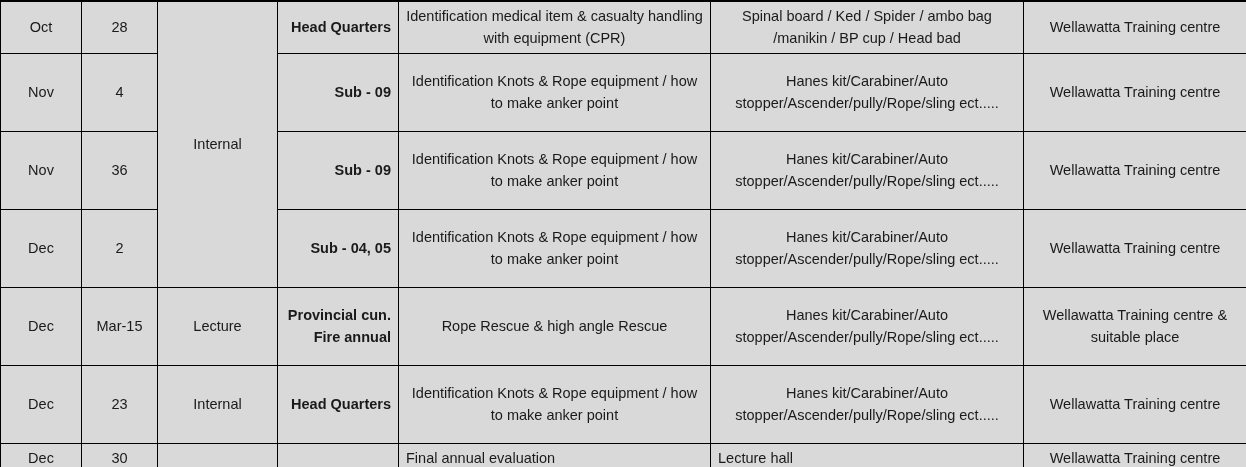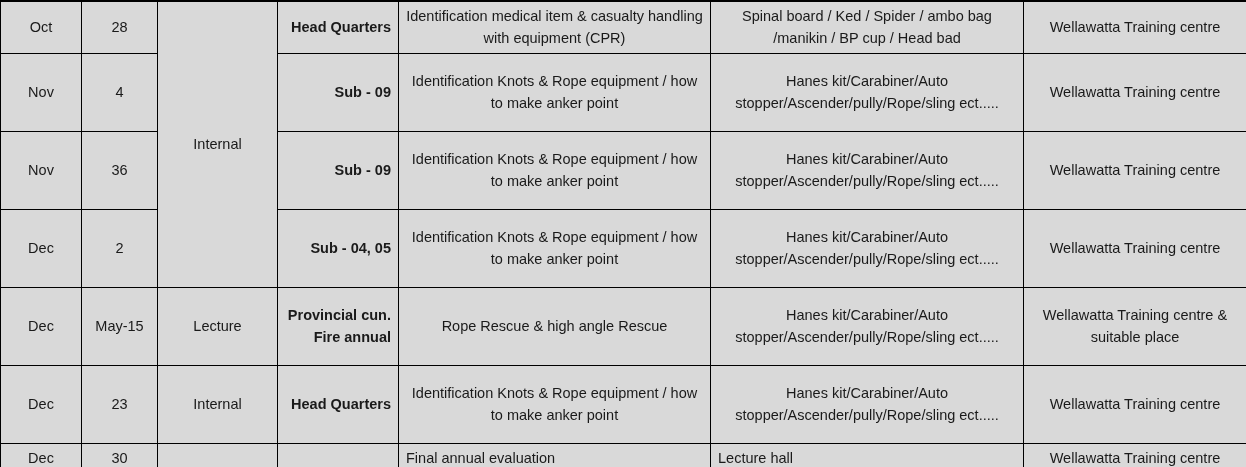--- a/index.html
+++ b/index.html
@@ -113,21 +113,21 @@
       <td class="month">Dec</td>
       <td class="date">2</td>
       <td class="unit">Sub - 04, 05</td>
       <td class="subject">Identification Knots &amp; Rope equipment / how to make anker point</td>
       <td class="equip">Hanes kit/Carabiner/Auto stopper/Ascender/pully/Rope/sling ect.....</td>
       <td class="venue">Wellawatta Training centre</td>
     </tr>
 
     <tr class="row-orange r5">
       <td class="month">Dec</td>
-      <td class="date">May-15</td>
+      <td class="date">Mar-15</td>
       <td class="type">Lecture</td>
       <td class="unit">Provincial cun. Fire annual</td>
       <td class="subject">Rope Rescue &amp; high angle Rescue</td>
       <td class="equip">Hanes kit/Carabiner/Auto stopper/Ascender/pully/Rope/sling ect.....</td>
       <td class="venue">Wellawatta Training centre &amp; suitable place</td>
     </tr>
 
     <tr class="row-gray r6">
       <td class="month">Dec</td>
       <td class="date">23</td>

